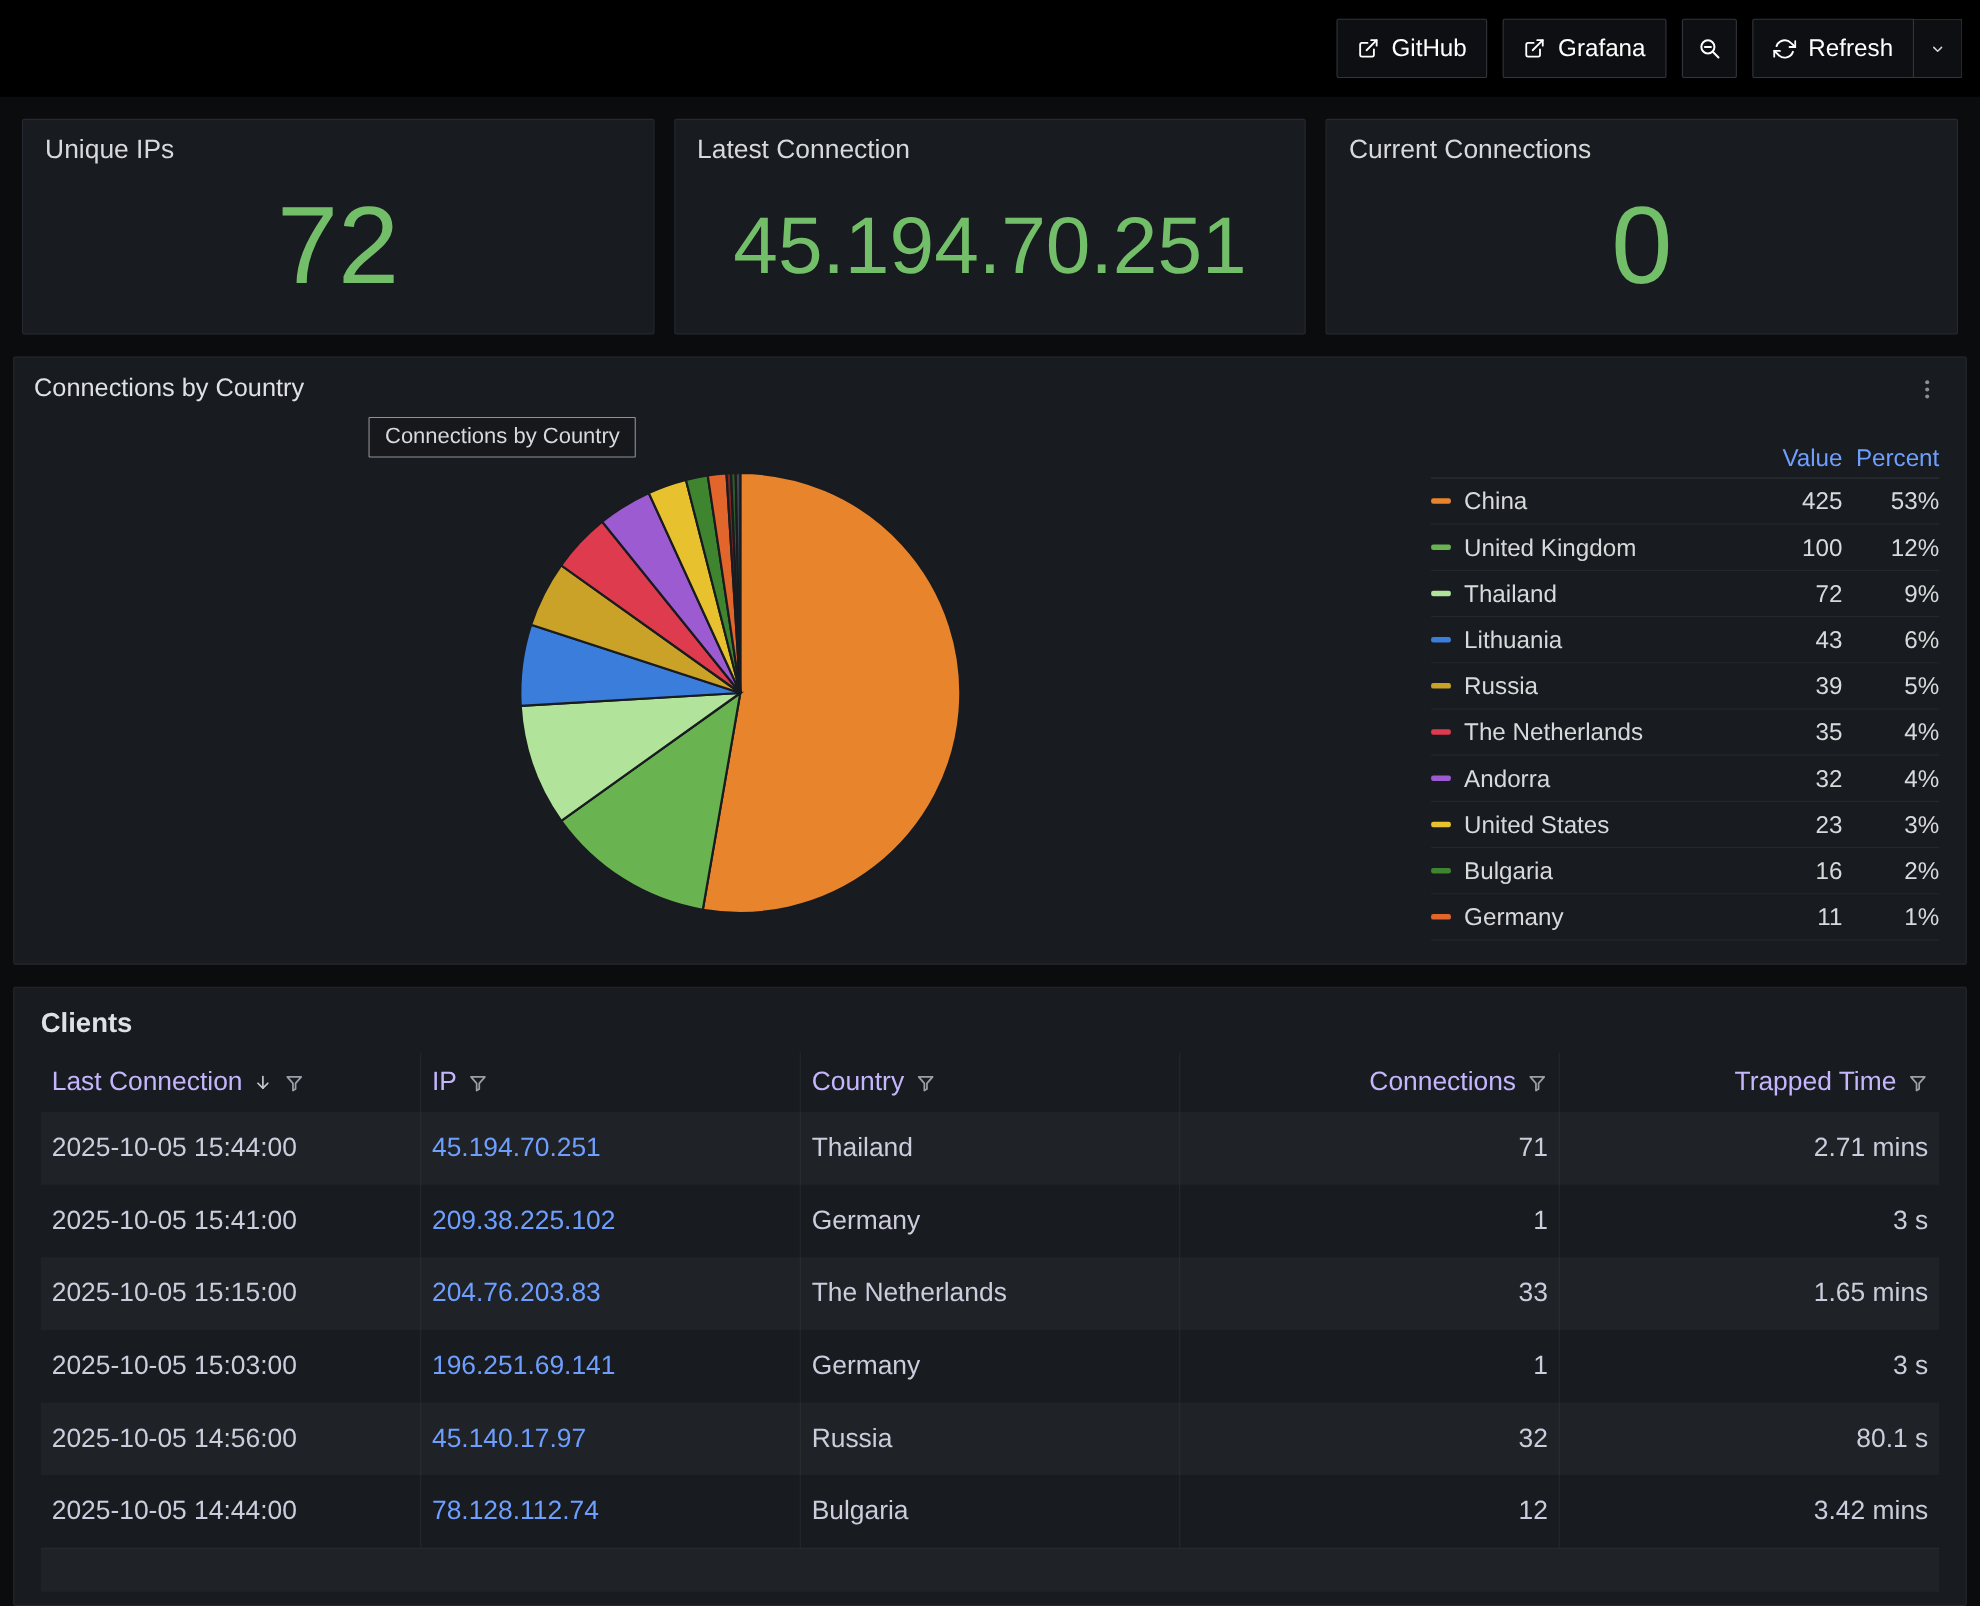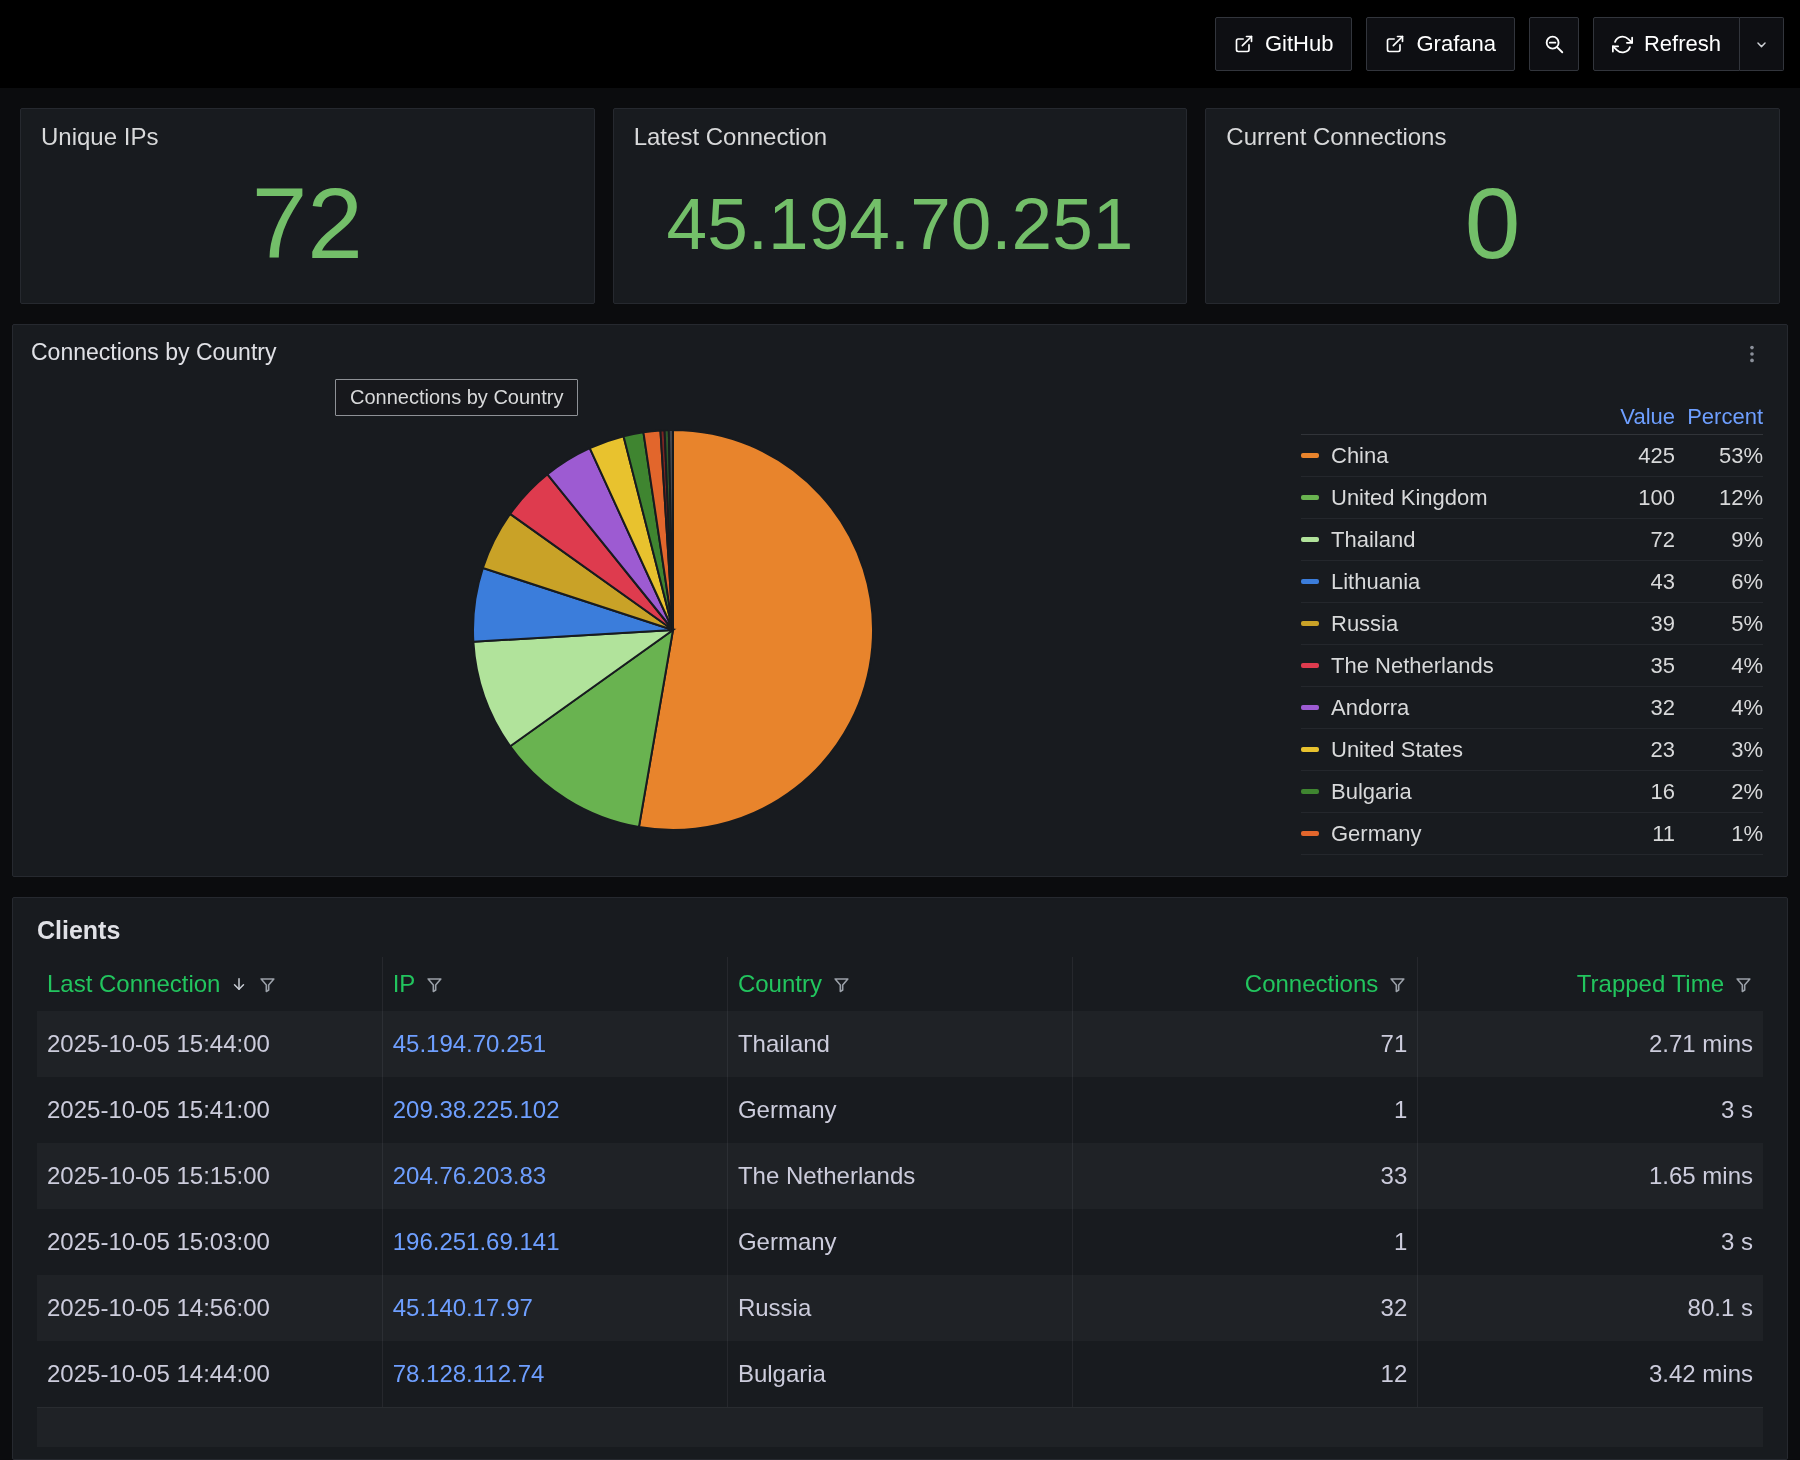--- a/index.html
+++ b/index.html
@@ -50,21 +50,21 @@
   .legend-row { display: flex; align-items: center; height: 42px; border-bottom: 1px solid rgba(204,204,220,.07); cursor: pointer; }
   .dash { width: 18px; height: 5px; border-radius: 2px; margin-right: 12px; flex: none; }
   .lname { flex: 1; color: #d8d9da; }
   .lval { width: 70px; text-align: right; color: #d8d9da; }
   .lpct { width: 88px; text-align: right; color: #d8d9da; }
 
   
   .clients-panel { margin: 20px 12px 0; height: 563px; padding: 0 24px; overflow: hidden; }
   .clients-title { font-size: 25px; font-weight: 600; color: #e0e1e6; margin: 18px 0 12px; }
   table { width: 100%; border-collapse: collapse; table-layout: fixed; font-size: 24px; }
-  thead th { height: 54px; font-weight: 500; color: #22c55e; text-align: left;
+  thead th { height: 54px; font-weight: 500; color: #c4b5fd; text-align: left;
              border-right: 1px solid rgba(204,204,220,.08); padding: 0 10px; cursor: pointer; }
   thead th:last-child, tbody td:last-child { border-right: none; }
   .th-inner { display: flex; align-items: center; gap: 10px; }
   th.num .th-inner { justify-content: flex-end; }
   tbody td { height: 66px; padding: 0 10px; border-right: 1px solid rgba(204,204,220,.08); color: #ccccdc; }
   td.num { text-align: right; }
   tbody tr:nth-child(odd) { background: rgba(204,204,220,.045); }
   a.ip { color: #6e9fff; text-decoration: none; cursor: pointer; }
   .funnel { color: #9aa0a8; flex: none; }
   .sort-icon { color: #c7ccd3; flex: none; }

